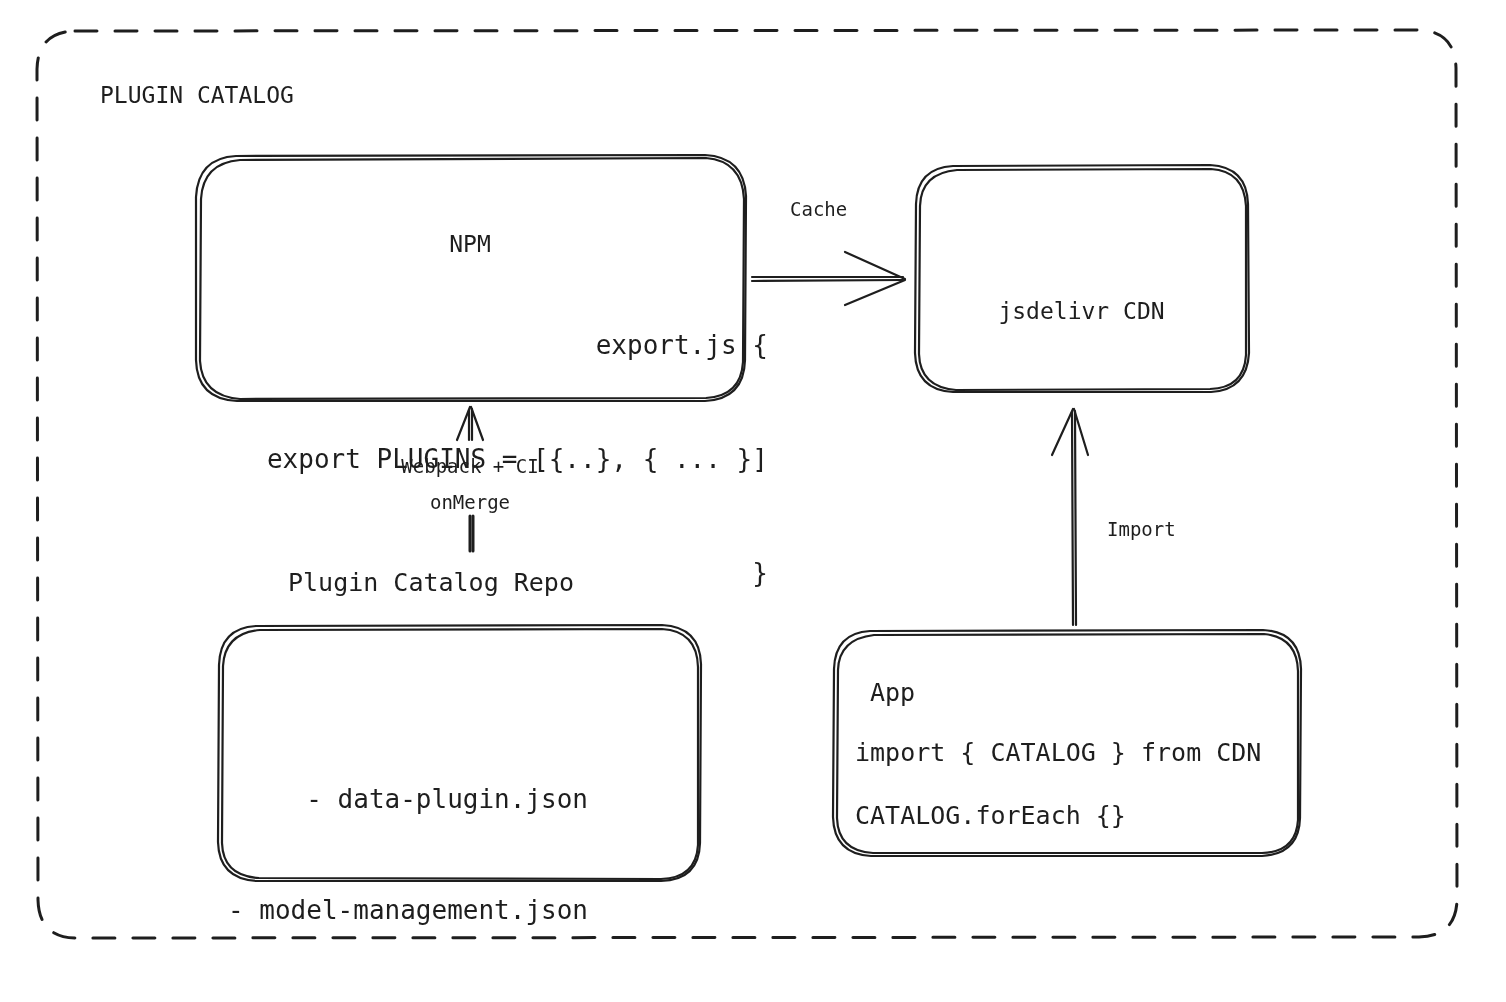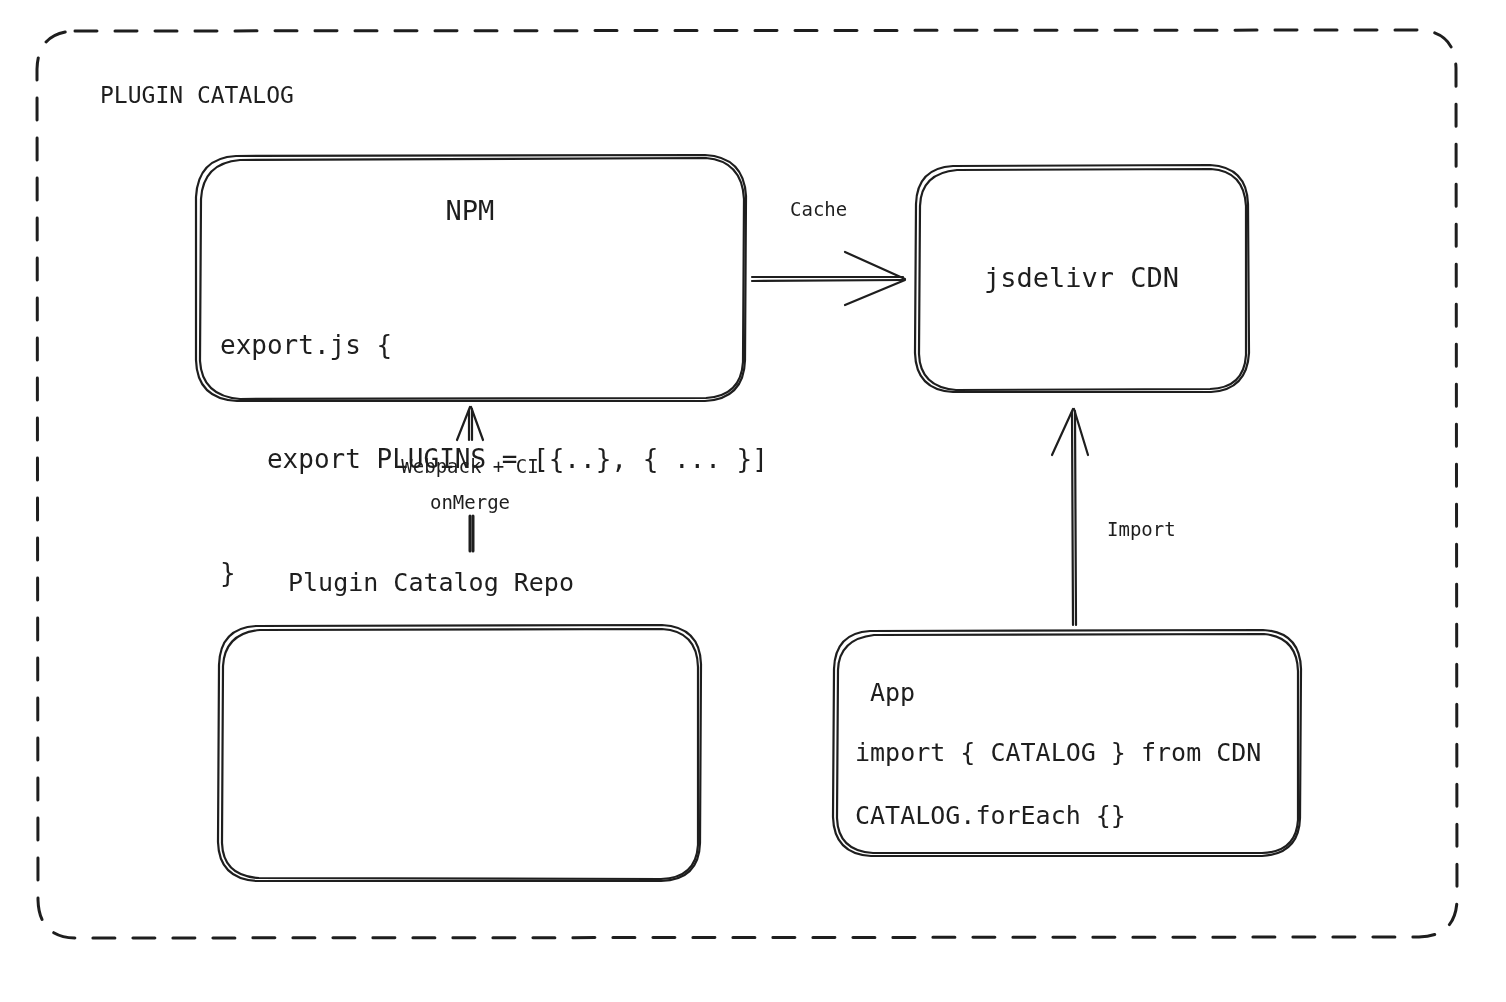--- a/index.html
+++ b/index.html
@@ -28,29 +28,31 @@
     width: 1506px;
     height: 1002px;
     pointer-events: none;
   }
   .txt {
     position: absolute;
     white-space: pre;
     color: #1e1e1e;
     font-family: "DejaVu Sans Mono", "Liberation Mono", monospace;
     letter-spacing: 0px;
+    text-align: right;
   }
   .group-title {
     font-size: 23px;
     left: 100px;
     top: 82px;
   }
   .box-title-center {
-    font-size: 27px;
+    font-size: 23px;
     text-align: center;
+    margin-top: 36px;
   }
   .code {
     font-size: 26px;
     line-height: 38px;
   }
   .edge-label {
     font-size: 19px;
   }
   .plain-label {
     font-size: 25px;
@@ -193,20 +195,22 @@
   <div class="txt box-title-center cdn-title">jsdelivr CDN</div>
 
   <div class="txt edge-label cache-label">Cache</div>
 
   <div class="txt edge-label webpack-label">Webpack + CI
 onMerge</div>
 
   <div class="txt plain-label repo-label">Plugin Catalog Repo</div>
 
   <div class="txt repo-code">
+    <div>- data-plugin.json</div>
+    <div>- model-management.json</div>
     
   </div>
 
   <div class="txt edge-label import-label">Import</div>
 
   <div class="txt app-title">App</div>
   <div class="txt app-line1">import { CATALOG } from CDN</div>
   <div class="txt app-line2">CATALOG.forEach {}</div>
 
 </div>

